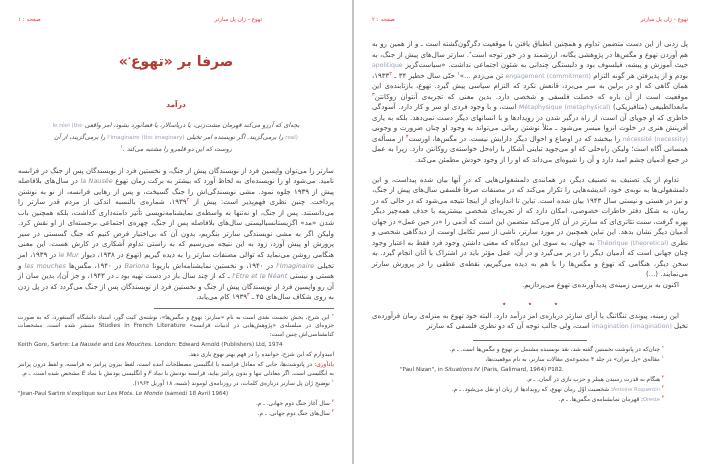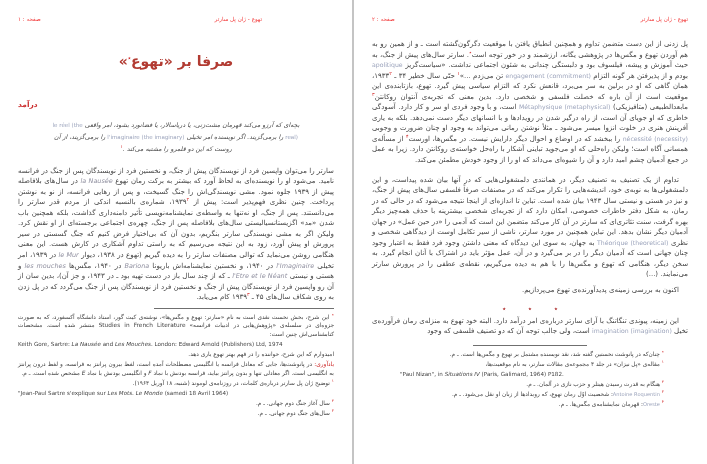--- a/index.html
+++ b/index.html
@@ -23,39 +23,39 @@
   }
   .page-header .offset{margin-right:72px;}
 
   
   .article-title{
     margin:26px 0 0 0;text-align:center;direction:rtl;
     color:#b23b32;font-size:14px;font-weight:bold;line-height:18px;
   }
   .article-title sup{color:#d21f1f;font-size:6px;}
   .section-heading{
-    margin:30px 0 0 0;text-align:left;direction:rtl;
+    margin:30px 0 0 0;text-align:center;direction:rtl;
     color:#cc3030;font-size:7.5px;font-weight:bold;line-height:9px;
   }
   .epigraph{
     margin:10px auto 0 auto;width:80%;direction:rtl;
     font-size:6.3px;line-height:11px;text-align:center;
     font-style:italic;color:#4c4c4c;
   }
   .body-text{
     margin:12px 0 0 0;direction:rtl;text-align:justify;
     font-size:7px;line-height:10.55px;color:#434343;
   }
 
   
   .para{direction:rtl;text-align:justify;font-size:7px;line-height:10.55px;color:#434343;margin:0;}
   .para.first{margin-top:16px;}
   .para.indent{text-indent:9px;}
   .para.mt{margin-top:9px;}
-  .para.mt-sm{margin-top:5px;}
+  .para.mt-sm{}
 
   .stars-row{
     display:flex;justify-content:center;gap:22px;
     margin:9px 0 3px 0;
   }
   .stars-row .star{color:#a31212;font-size:7px;line-height:8px;}
 
   
   .fn-rule{border:0;border-top:1px solid #6f6f6f;height:0;}
   .left-rule{width:57%;margin:5px 0 4px auto;}
@@ -125,21 +125,21 @@
       <p class="para first"><span class="seg-fa">پل زدنی از این دست متضمن تداوم و همچنین انطباق یافتن با موقعیت دگرگون‌گشته است ـ و از همین رو به هم آوردن </span><span class="seg-fab">تهوع</span><span class="seg-fa"> و </span><span class="seg-fab">مگس‌ها</span><span class="seg-fa"> در پژوهشی یگانه، ارزشمند و در خور توجه است</span><sup class="seg-sup">٭</sup><span class="seg-fa">. سارتر سال‌های پیش از جنگ، به حیث آموزش و پیشه، فیلسوف بود و دلبستگی چندانی به شئون اجتماعی نداشت. «سیاست‌گریز </span><span class="seg-fr">apolitique</span><span class="seg-fa"> بودم و از پذیرفتن هر گونه التزام </span><span class="seg-fr">engagement (commitment)</span><span class="seg-fa"> تن می‌زدم ...»</span><sup class="seg-sup">۱</sup><span class="seg-fa"> حتّی سال خطیر ۳۴ ـ ۱۹۳۳</span><sup class="seg-sup">۲</sup><span class="seg-fa">، همان گاهی که او در برلین به سر می‌برد، قانعش نکرد که التزام سیاسی پیش گیرد. تهوع، بازتابنده‌ی این موقعیت است از آن باره که خصلت فلسفی و شخصی دارد. بدین معنی که تجربه‌ی آنتوان روکانتن</span><sup class="seg-sup">۳</sup><span class="seg-fa"> مابعدالطبیعی (متافیزیکی) </span><span class="seg-fr">Métaphysique (metaphysical)</span><span class="seg-fa"> است، و با وجود فردی او سر و کار دارد. آسودگی خاطری که او جویای آن است، از راه درگیر شدن در رویدادها و با انسانهای دیگر دست نمی‌دهد. بلکه به یاری آفرینش هنری در خلوت انزوا میسر می‌شود ـ مثلاً نوشتن رمانی می‌تواند به وجود او چنان ضرورت و وجوبی </span><span class="seg-fr">nécessité (necessity)</span><span class="seg-fa"> را ببخشد که در اوضاع و احوال دیگر دارایش نیست. در مگس‌ها، اورست</span><sup class="seg-sup">۴</sup><span class="seg-fa"> از مسأله‌ی همسانی آگاه است؛ ولیکن راه‌حلی که او می‌جوید تباینی آشکار با راه‌حل خواسته‌ی روکانتن دارد. زیرا به عمل در جمع آدمیان چشم امید دارد و آن را شیوه‌ای می‌داند که او را از وجود خودش مطمئن می‌کند.</span></p>
       <p class="para indent mt"><span class="seg-fa">تداوم از یک تصنیف به تصنیف دیگر، در همانندی دلمشغولی‌هایی که در آنها بیان شده پیداست، و این دلمشغولی‌ها به نوبه‌ی خود، اندیشه‌هایی را تکرار می‌کند که در مصنفات صرفاً فلسفی سال‌های پیش از جنگ، و نیز در </span><span class="seg-fab">هستی و نیستی</span><span class="seg-fa"> سال ۱۹۴۳ بیان شده است. تباین تا اندازه‌ای از اینجا نتیجه می‌شود که در حالی که در رمان، به شکل دفتر خاطرات خصوصی، امکان دارد که از تجربه‌ای شخصی بیشترینه با حذف همه‌چیز دیگر بهره گرفت، سنت تئاتری‌ای که سارتر در آن کار می‌کند متضمن این است که آدمی را «در حین عمل» در جهان آدمیان دیگر نشان بدهد. این تباین همچنین در مورد سارتر، ناشی از سیر تکامل اوست از دیدگاهی شخصی و نظری </span><span class="seg-fr">Théorique (theoretical)</span><span class="seg-fa"> به جهان، به سوی این دیدگاه که معنی داشتن وجود فرد فقط به اعتبار وجود چنان جهانی است که آدمیان دیگر را در بر می‌گیرد و در آن، عمل مؤثر باید در اشتراک با آنان انجام گیرد. به سخن دیگر، هنگامی که </span><span class="seg-fab">تهوع</span><span class="seg-fa"> و </span><span class="seg-fab">مگس‌ها</span><span class="seg-fa"> را با هم به دیده می‌گیریم، نقطه‌ی عطفی را در پرورش سارتر می‌نمایند. (...)</span></p>
       <p class="para indent mt-sm"><span class="seg-fa">اکنون به بررسی زمینه‌ی پدیدآورنده‌ی </span><span class="seg-fab">تهوع</span><span class="seg-fa"> می‌پردازیم.</span></p>
 
       <div class="stars-row">
         <span class="star">٭</span>
         <span class="star">٭</span>
         <span class="star">٭</span>
       </div>
 
-      <p class="para indent"><span class="seg-fa">این زمینه، پیوندی تنگاتنگ با آرای سارتر درباره‌ی امر درآمد دارد. البته خود </span><span class="seg-fab">تهوع</span><span class="seg-fa"> به منزله‌ی رمان فرآورده‌ی تخیل </span><span class="seg-fr">imagination (imagination)</span><span class="seg-fa"> است، ولی جالب توجه آن که دو تصنیف فلسفی که وجود</span></p>
+      <p class="para indent"><span class="seg-fa">این زمینه، پیوندی تنگاتنگ با آرای سارتر درباره‌ی امر درآمد دارد. البته خود </span><span class="seg-fab">تهوع</span><span class="seg-fa"> به منزله‌ی رمان فرآورده‌ی تخیل </span><span class="seg-fr">imagination (imagination)</span><span class="seg-fa"> است، ولی جالب توجه آن که دو نظری فلسفی که سارتر</span></p>
 
       <hr class="fn-rule right-rule">
 
       <div class="footnotes inset">
         <p class="fn-line"><sup class="seg-sup">٭</sup><span class="seg-fa"> چنان‌که در پانوشت نخستین گفته شد، نقد نویسنده مشتمل بر </span><span class="seg-fab">تهوع</span><span class="seg-fa"> و </span><span class="seg-fab">مگس‌ها</span><span class="seg-fa"> است. ـ م.</span></p>
         <p class="fn-line"><sup class="seg-sup">۱</sup><span class="seg-fa"> مقاله‌ی «پل نیزان» در جلد ۴ مجموعه‌ی مقالات سارتر، به نام </span><span class="seg-fab">موقعیت‌ها</span><span class="seg-fa">،</span></p>
         <p class="fn-line ltr"><span class="seg-lat">"Paul Nizan", in </span><span class="seg-lati">Situations IV</span><span class="seg-lat"> (Paris, Galimard, 1964) P182.</span></p>
         <p class="fn-line"><sup class="seg-sup">۲</sup><span class="seg-fa"> هنگام به قدرت رسیدن هیتلر و حزب نازی در آلمان. ـ م.</span></p>
         <p class="fn-line"><sup class="seg-sup">۳</sup><span class="seg-fa"> </span><span class="seg-fr">Antoine Roquentin</span><span class="seg-fa">: شخصیت اوّل رمان تهوع، که رویدادها از زبان او نقل می‌شود. ـ م.</span></p>
         <p class="fn-line"><sup class="seg-sup">۴</sup><span class="seg-fa"> </span><span class="seg-fr">Oreste</span><span class="seg-fa">: قهرمان نمایشنامه‌ی مگس‌ها. ـ م.</span></p>

